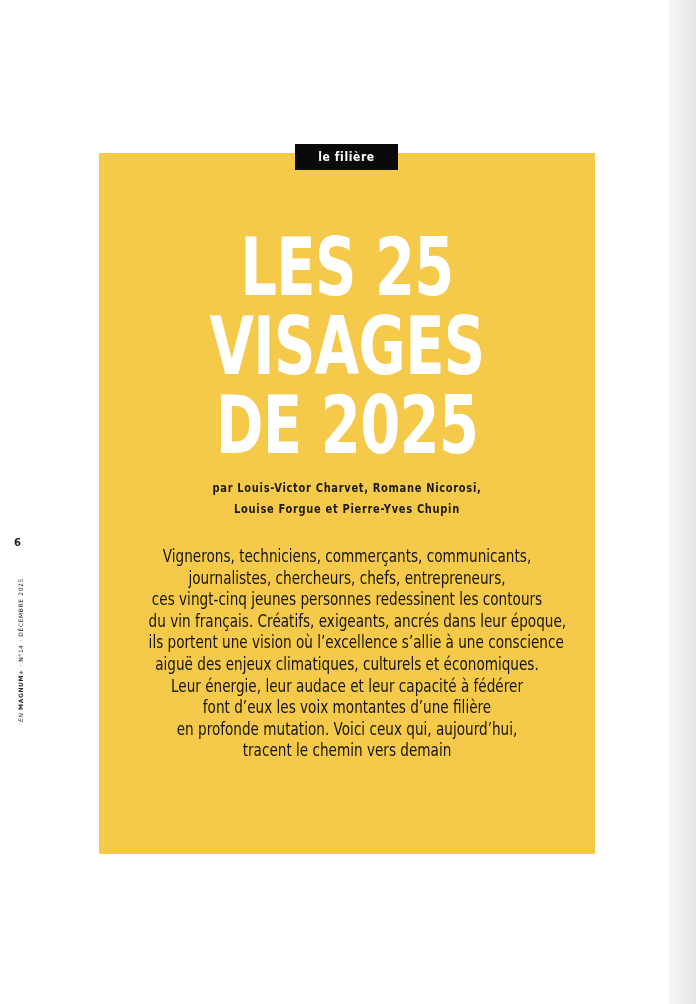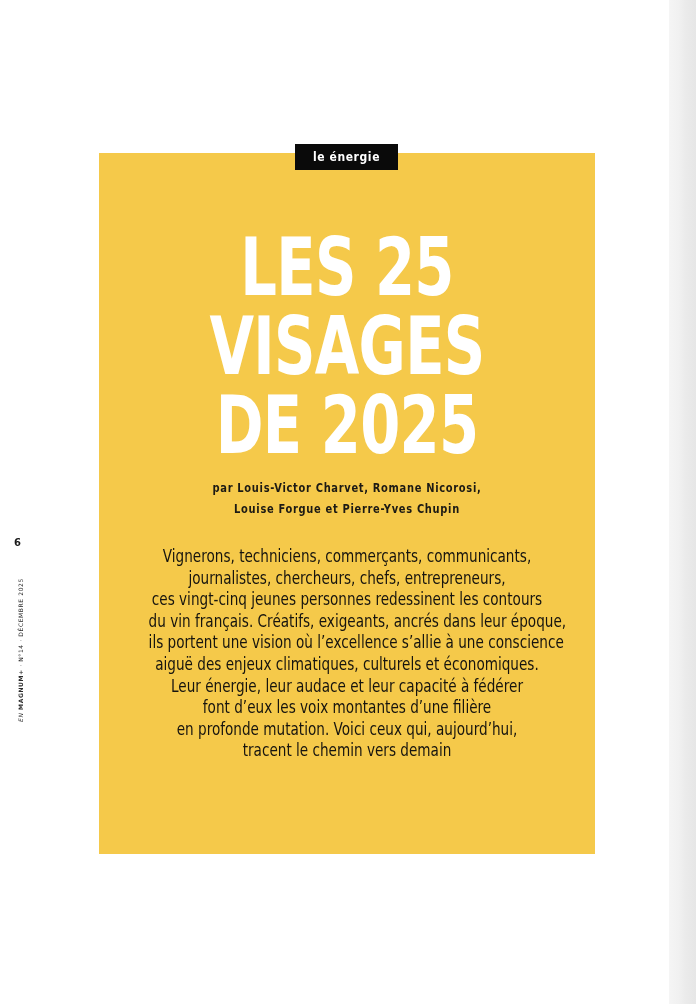--- a/index.html
+++ b/index.html
@@ -138,21 +138,21 @@
   <div class="folio">6</div>
 
   <div class="spine">
     <span class="en">EN</span>
     <span class="mag">MAGNUM+</span>
     <span>· N°14 · DÉCEMBRE 2025</span>
   </div>
 
   <div class="panel"></div>
 
-  <div class="tag">le énergie</div>
+  <div class="tag">le filière</div>
 
   <div class="title">
     <div>LES 25</div>
     <div>VISAGES</div>
     <div>DE 2025</div>
   </div>
 
   <div class="byline">
     <div>par Louis-Victor Charvet, Romane Nicorosi,</div>
     <div>Louise Forgue et Pierre-Yves Chupin</div>

